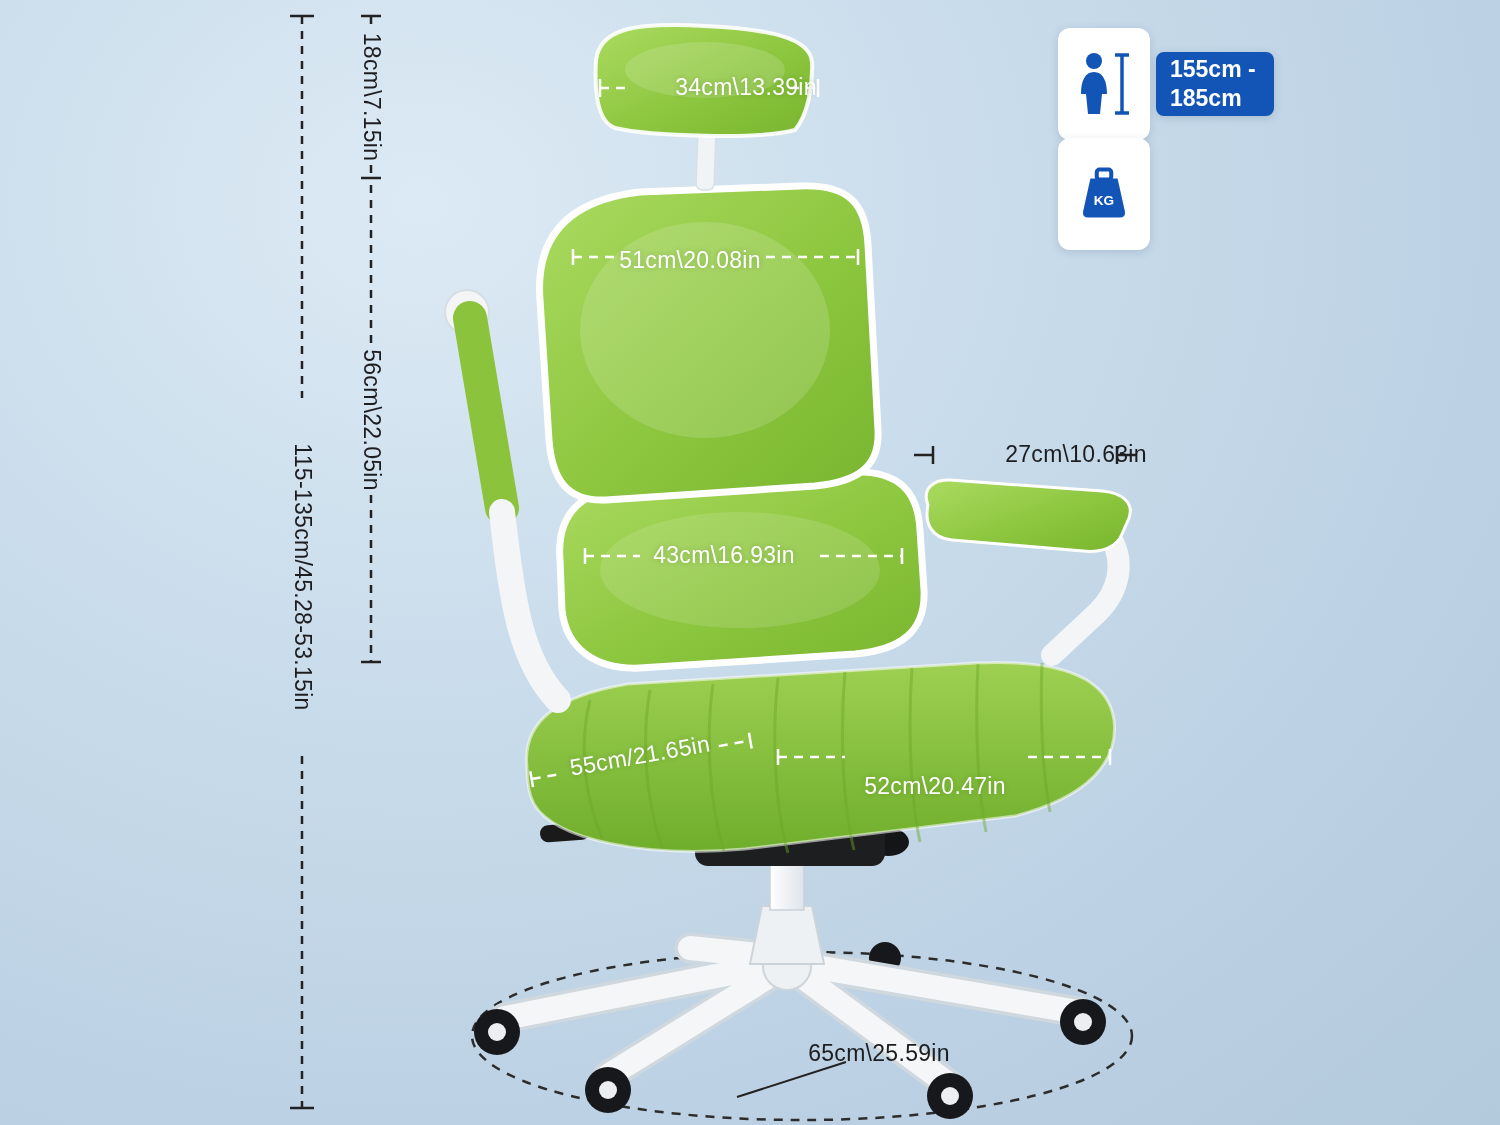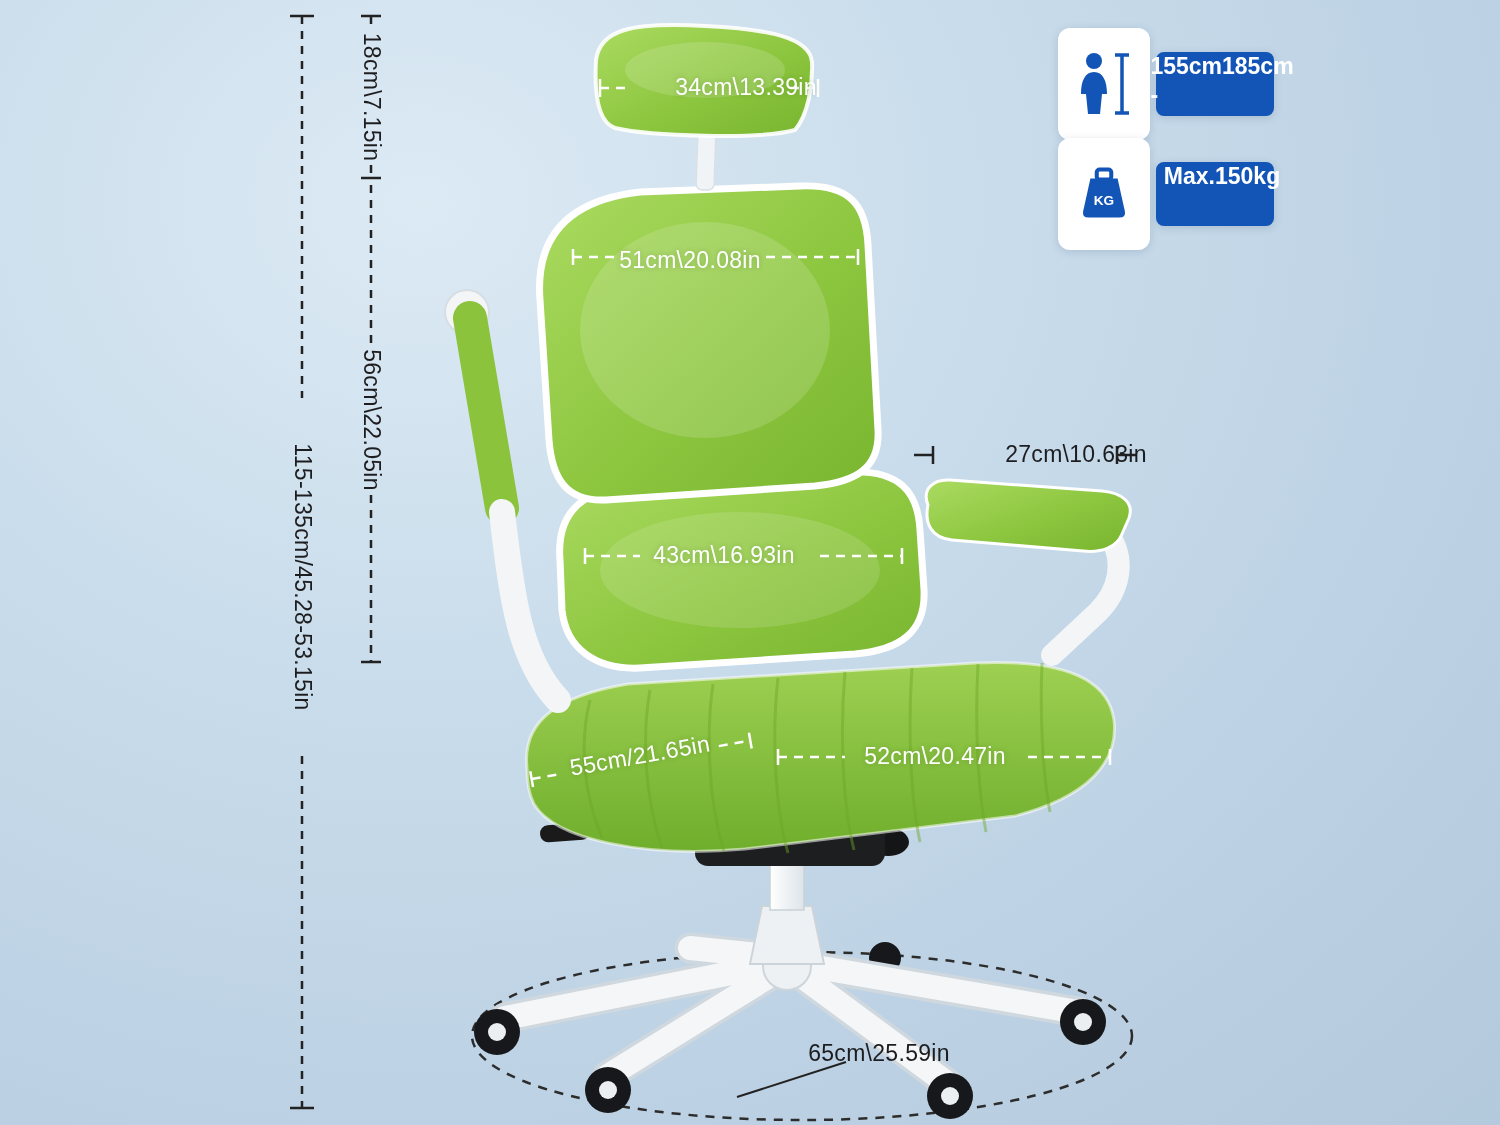--- a/index.html
+++ b/index.html
@@ -19,21 +19,21 @@
   .dim.tilt{transform:translate(-50%,-50%) rotate(-10deg);}
   .badge{position:absolute;left:1058px;display:flex;align-items:center;gap:6px;}
   .badge-icon-box{
     width:92px;height:112px;background:#ffffff;border-radius:12px;
     box-shadow:0 2px 8px rgba(50,80,110,.18);
     display:flex;align-items:center;justify-content:center;
   }
   .badge-label{
     width:118px;height:64px;background:#1255b7;border-radius:8px;
     color:#fff;font-weight:700;font-size:23px;line-height:1.28;
-    display:flex;flex-direction:row;justify-content:center;
+    display:flex;flex-direction:column;justify-content:center;
     padding-left:14px;box-sizing:border-box;
     box-shadow:0 2px 8px rgba(50,80,110,.18);
   }
 </style>
 </head>
 <body>
 
 <div class="scene">
 
   <svg class="art" viewBox="0 0 1500 1125">
@@ -180,21 +180,21 @@
         <path d="M371 16 V30 M371 165 V178 M371 185 V345 M371 495 V662" stroke-dasharray="8 7"></path>
       </g>
     </g>
   </svg>
 
   <div class="dim white" style="left:746px;top:87px">34cm\13.39in</div>
   <div class="dim white" style="left:690px;top:260px">51cm\20.08in</div>
   <div class="dim white" style="left:724px;top:555px">43cm\16.93in</div>
   <div class="dim dark" style="left:1076px;top:454px">27cm\10.63in</div>
   <div class="dim white tilt" style="left:640px;top:756px">55cm/21.65in</div>
-  <div class="dim white" style="left:935px;top:756px">52cm\20.47in</div>
+  <div class="dim white" style="left:935px;top:786px">52cm\20.47in</div>
   <div class="dim dark" style="left:879px;top:1053px">65cm\25.59in</div>
   <div class="dim dark rot90" style="left:302px;top:577px">115-135cm/45.28-53.15in</div>
   <div class="dim dark rot90" style="left:371px;top:97px">18cm\7.15in</div>
   <div class="dim dark rot90" style="left:371px;top:420px">56cm\22.05in</div>
 
   <div class="badge" style="top:28px">
     <div class="badge-icon-box">
       <svg width="60" height="72" viewBox="0 0 60 72">
         <circle cx="20" cy="13" r="8" fill="#1255b7"></circle>
         <path d="M20 24 C11 24 7 33 7 46 L12 46 L14 66 L26 66 L28 46 L33 46 C33 33 29 24 20 24 Z" fill="#1255b7"></path>
@@ -209,19 +209,15 @@
   </div>
 
   <div class="badge" style="top:138px">
     <div class="badge-icon-box">
       <svg width="58" height="58" viewBox="0 0 64 64">
         <rect x="24" y="5" width="16" height="11" rx="3" fill="none" stroke="#1255b7" stroke-width="4.5"></rect>
         <path d="M17 15 L47 15 L55 51 Q56.5 58 49 58 L15 58 Q7.5 58 9 51 Z" fill="#1255b7"></path>
         <text x="32" y="44" text-anchor="middle" font-family="Liberation Sans, sans-serif" font-size="15" font-weight="700" fill="#ffffff">KG</text>
       </svg>
     </div>
-    <div class="badge-label">
-      <div>Max.</div>
-      <div>150kg</div>
-    </div>
   </div>
 
 </div>
 
 </body></html>

